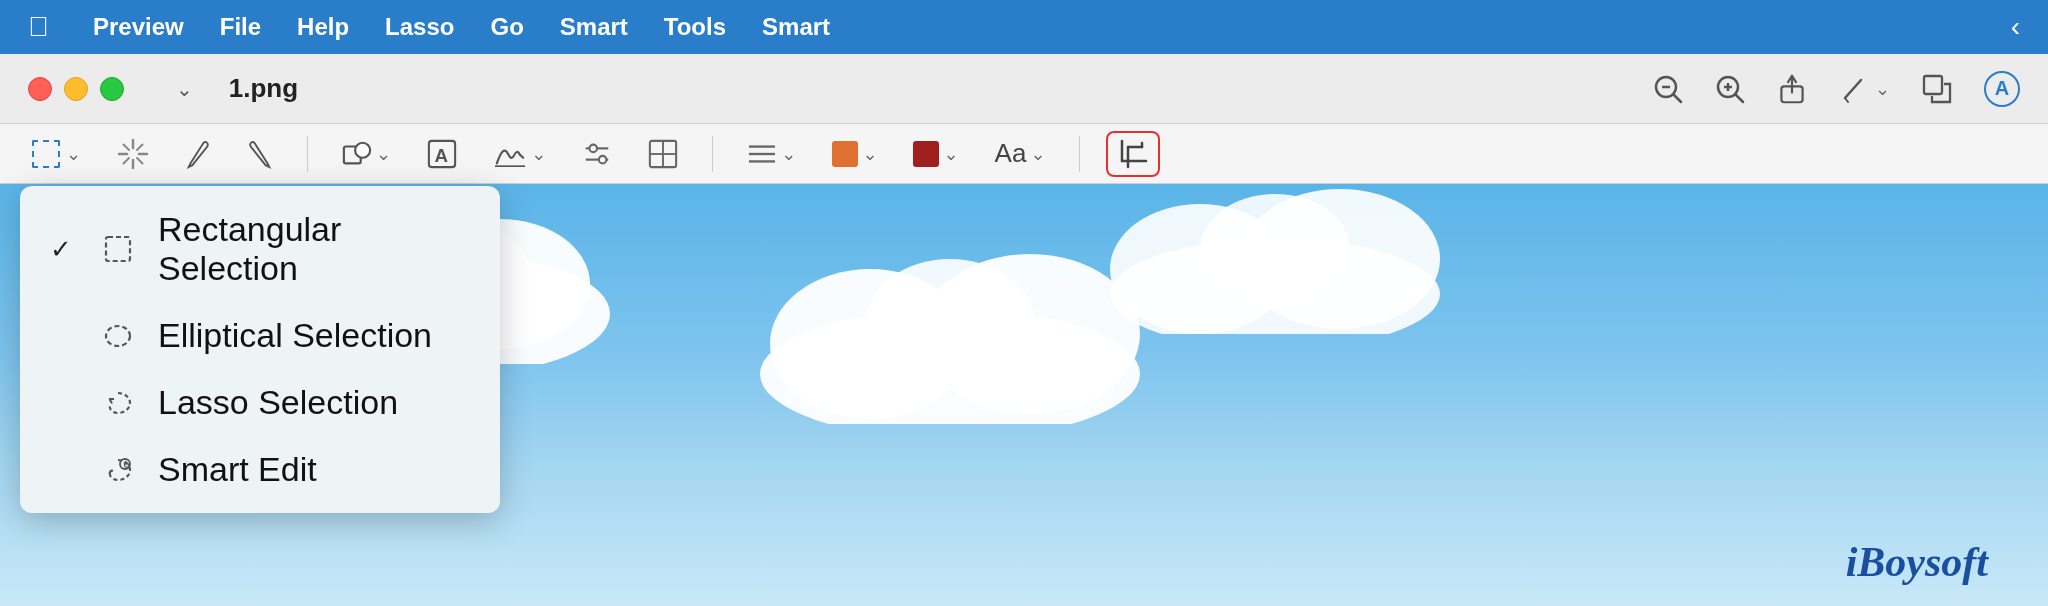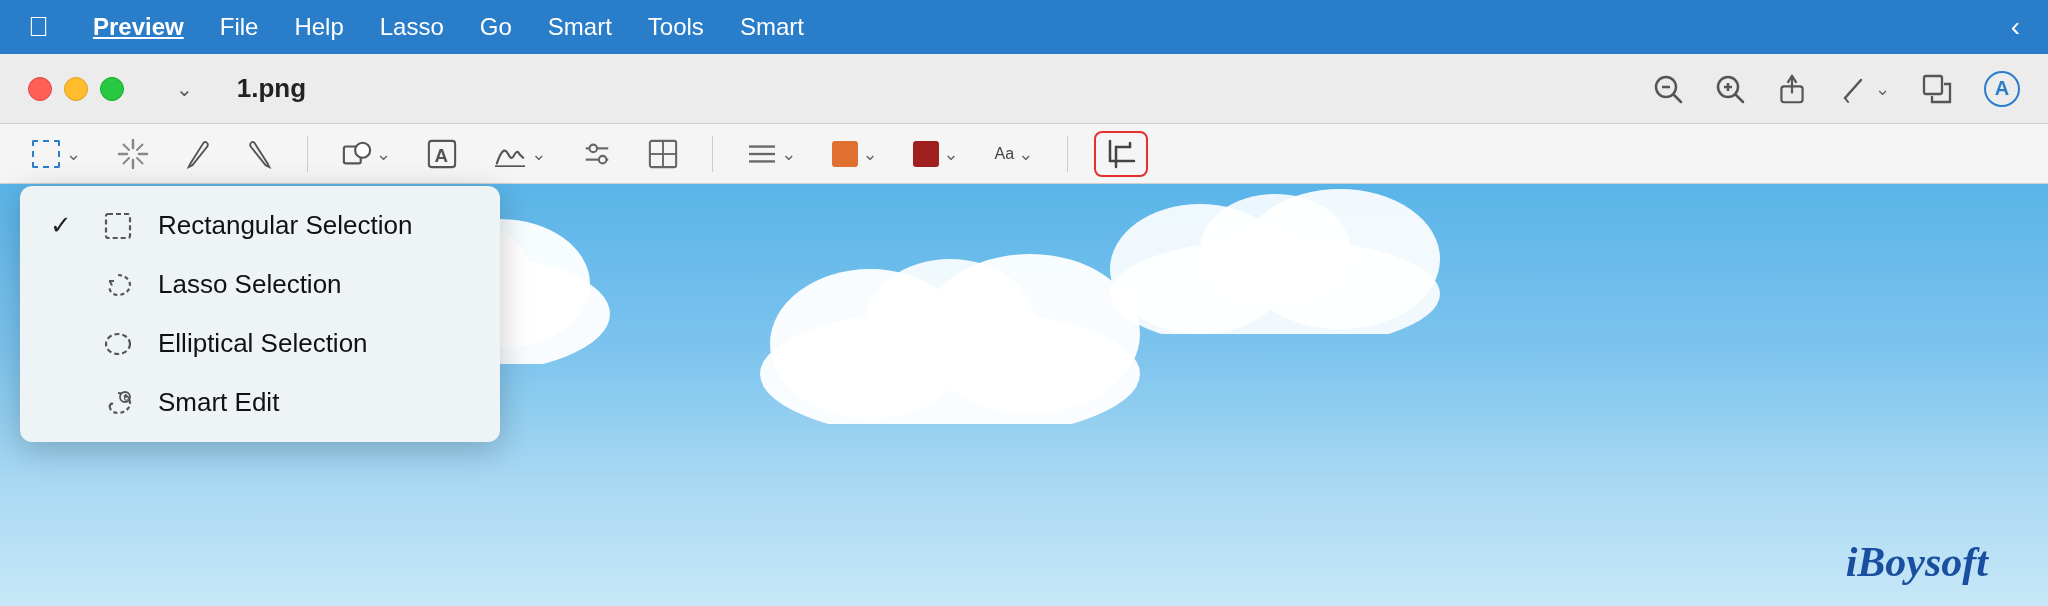--- a/index.html
+++ b/index.html
@@ -16,27 +16,26 @@
       display: flex;
       align-items: center;
       background: #2a7dc9;
       height: 54px;
       padding: 0 28px;
       gap: 36px;
     }
     .menu-bar-item {
       color: #fff;
       font-size: 24px;
-      font-weight: 400;
+      font-weight: 700;
       cursor: default;
       white-space: nowrap;
     }
     .menu-bar-item.active {
       font-weight: 700;
-      text-decoration: underline;
     }
     .apple-logo {
       font-size: 28px;
       color: #fff;
       margin-right: 8px;
     }
     .menu-bar-chevron {
       margin-left: auto;
       font-size: 28px;
       color: #fff;
@@ -63,21 +62,21 @@
       border-radius: 50%;
     }
     .traffic-light.red { background: #ff5f57; border: 1px solid #e0443e; }
     .traffic-light.yellow { background: #ffbd2e; border: 1px solid #dea123; }
     .traffic-light.green { background: #28c840; border: 1px solid #1aab29; }
 
     .file-name {
       font-size: 26px;
       font-weight: 700;
       color: #222;
-      margin-left: 12px;
+      margin-left: 4px;
     }
 
     .title-bar-spacer { flex: 1; }
 
     .title-bar-icons {
       display: flex;
       align-items: center;
       gap: 32px;
     }
     .tb-icon {
@@ -188,21 +187,21 @@
       flex-shrink: 0;
     }
     .dropdown-item .icon-area {
       width: 36px;
       display: flex;
       align-items: center;
       justify-content: center;
       flex-shrink: 0;
     }
     .dropdown-item .item-label {
-      font-size: 26px;
+      font-size: 34px;
       color: #111;
     }
 
     
     .content-area {
       flex: 1;
       background: linear-gradient(180deg, #5ab4e8 0%, #7dc4ee 40%, #a8d8f2 70%, #c8e8f8 100%);
       position: relative;
       height: calc(606px - 54px - 70px - 60px);
       overflow: hidden;
@@ -214,21 +213,21 @@
       position: absolute;
       bottom: 20px;
       right: 60px;
       font-size: 42px;
       font-weight: 700;
       font-style: italic;
       color: #1a4fa0;
       font-family: Georgia, serif;
     }
     .aa-text {
-      font-size: 16px;
+      font-size: 26px;
       color: #444;
       font-weight: 500;
     }
 
     
     .color-square-orange {
       width: 26px; height: 26px;
       background: #e07030;
       border-radius: 3px;
     }
@@ -443,35 +442,35 @@
           <rect x="2" y="2" width="24" height="24" rx="2" stroke="#555" stroke-width="2.2" stroke-dasharray="5,3"></rect>
         </svg>
       </span>
       <span class="item-label">Rectangular Selection</span>
     </div>
 
     <div class="dropdown-item">
       <span class="check" style="visibility:hidden;">✓</span>
       <span class="icon-area">
         <svg viewBox="0 0 28 28" width="28" height="28" fill="none">
+          <ellipse cx="14" cy="14" rx="12" ry="10" stroke="#555" stroke-width="2.2" stroke-dasharray="5,3"></ellipse>
+        </svg>
+      </span>
+      <span class="item-label">Elliptical Selection</span>
+    </div>
+
+    <div class="dropdown-item">
+      <span class="check" style="visibility:hidden;">✓</span>
+      <span class="icon-area">
+        <svg viewBox="0 0 28 28" width="28" height="28" fill="none">
           <path d="M14 4 C20 4, 26 8, 26 14 C26 20, 20 24, 14 24 C10 24, 7 22, 6 19 C5 16, 8 14, 8 14" stroke="#555" stroke-width="2.2" fill="none" stroke-dasharray="4,3"></path>
           <path d="M8 14 C8 14, 6 12, 6 10 L10 10" stroke="#555" stroke-width="2.2" fill="none"></path>
         </svg>
       </span>
       <span class="item-label">Lasso Selection</span>
-    </div>
-
-    <div class="dropdown-item">
-      <span class="check" style="visibility:hidden;">✓</span>
-      <span class="icon-area">
-        <svg viewBox="0 0 28 28" width="28" height="28" fill="none">
-          <ellipse cx="14" cy="14" rx="12" ry="10" stroke="#555" stroke-width="2.2" stroke-dasharray="5,3"></ellipse>
-        </svg>
-      </span>
-      <span class="item-label">Elliptical Selection</span>
     </div>
 
     <div class="dropdown-item">
       <span class="check" style="visibility:hidden;">✓</span>
       <span class="icon-area">
         <svg viewBox="0 0 28 28" width="28" height="28" fill="none">
           <path d="M14 4 C20 4, 26 8, 26 14 C26 20, 20 24, 14 24 C10 24, 7 22, 6 19" stroke="#555" stroke-width="2.2" fill="none" stroke-dasharray="4,3"></path>
           <path d="M6 19 C5 16, 7 14, 9 15" stroke="#555" stroke-width="2.2" fill="none"></path>
           <circle cx="21" cy="8" r="5" fill="none" stroke="#555" stroke-width="1.8"></circle>
           <text x="19" y="12" font-size="8" fill="#555" font-family="Arial" font-weight="bold">↻</text>

